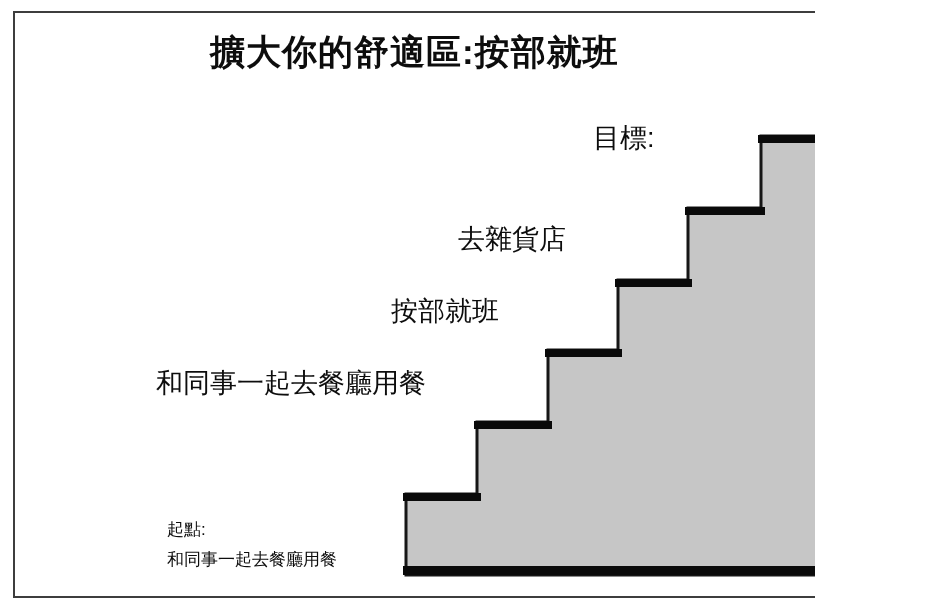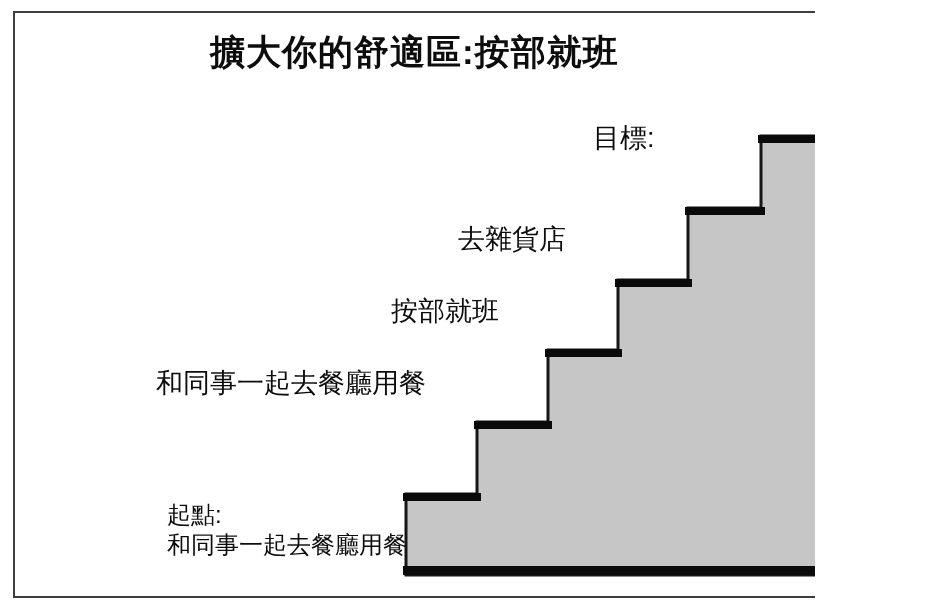--- a/index.html
+++ b/index.html
@@ -47,21 +47,21 @@
     font-size: 27px;
     line-height: 33px;
     white-space: nowrap;
   }
   .step-label.align-right { text-align: right; }
   .lbl-goal        { left: 593px;  top: 122px; }
   .lbl-grocery     { right: 249px; top: 223px; }
   .lbl-movie       { right: 316px; top: 295px; }
   .lbl-colleagues  { right: 389px; top: 367px; }
   .lbl-friends     { right: 457px; top: 440px; }
-  .lbl-start       { left: 167px;  top: 500px; font-size: 24px; line-height: 30px; }
+  .lbl-start       { left: 167px;  top: 515px; font-size: 17px; line-height: 30px; }
   .lbl-line { display: block; }
 </style>
 </head>
 <body>
 
 <div class="canvas">
 
   <div class="frame"></div>
 
   <svg class="stairs-svg" viewBox="0 0 929 613" aria-hidden="true">

